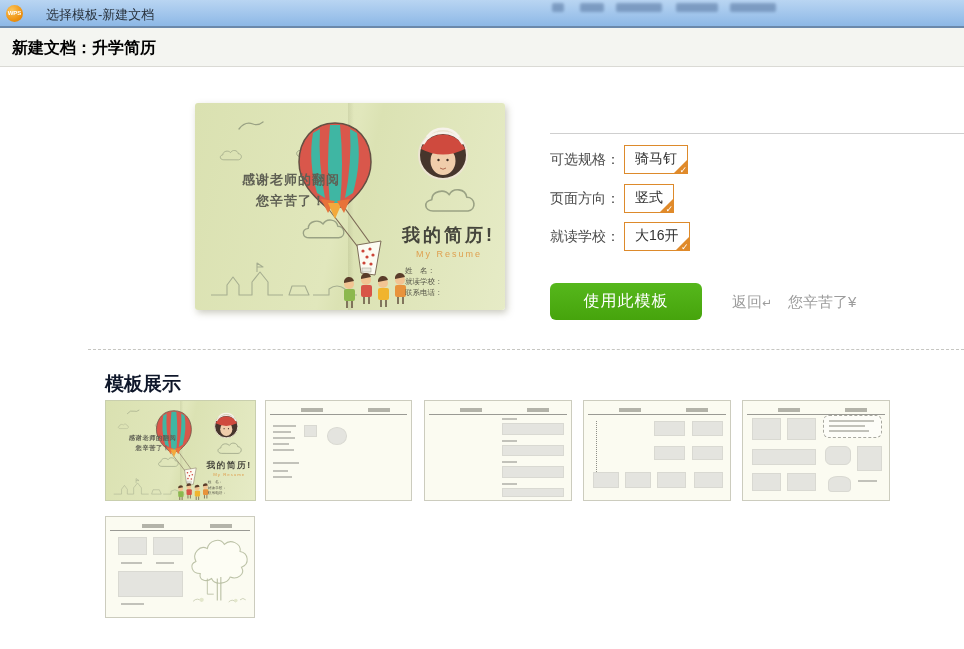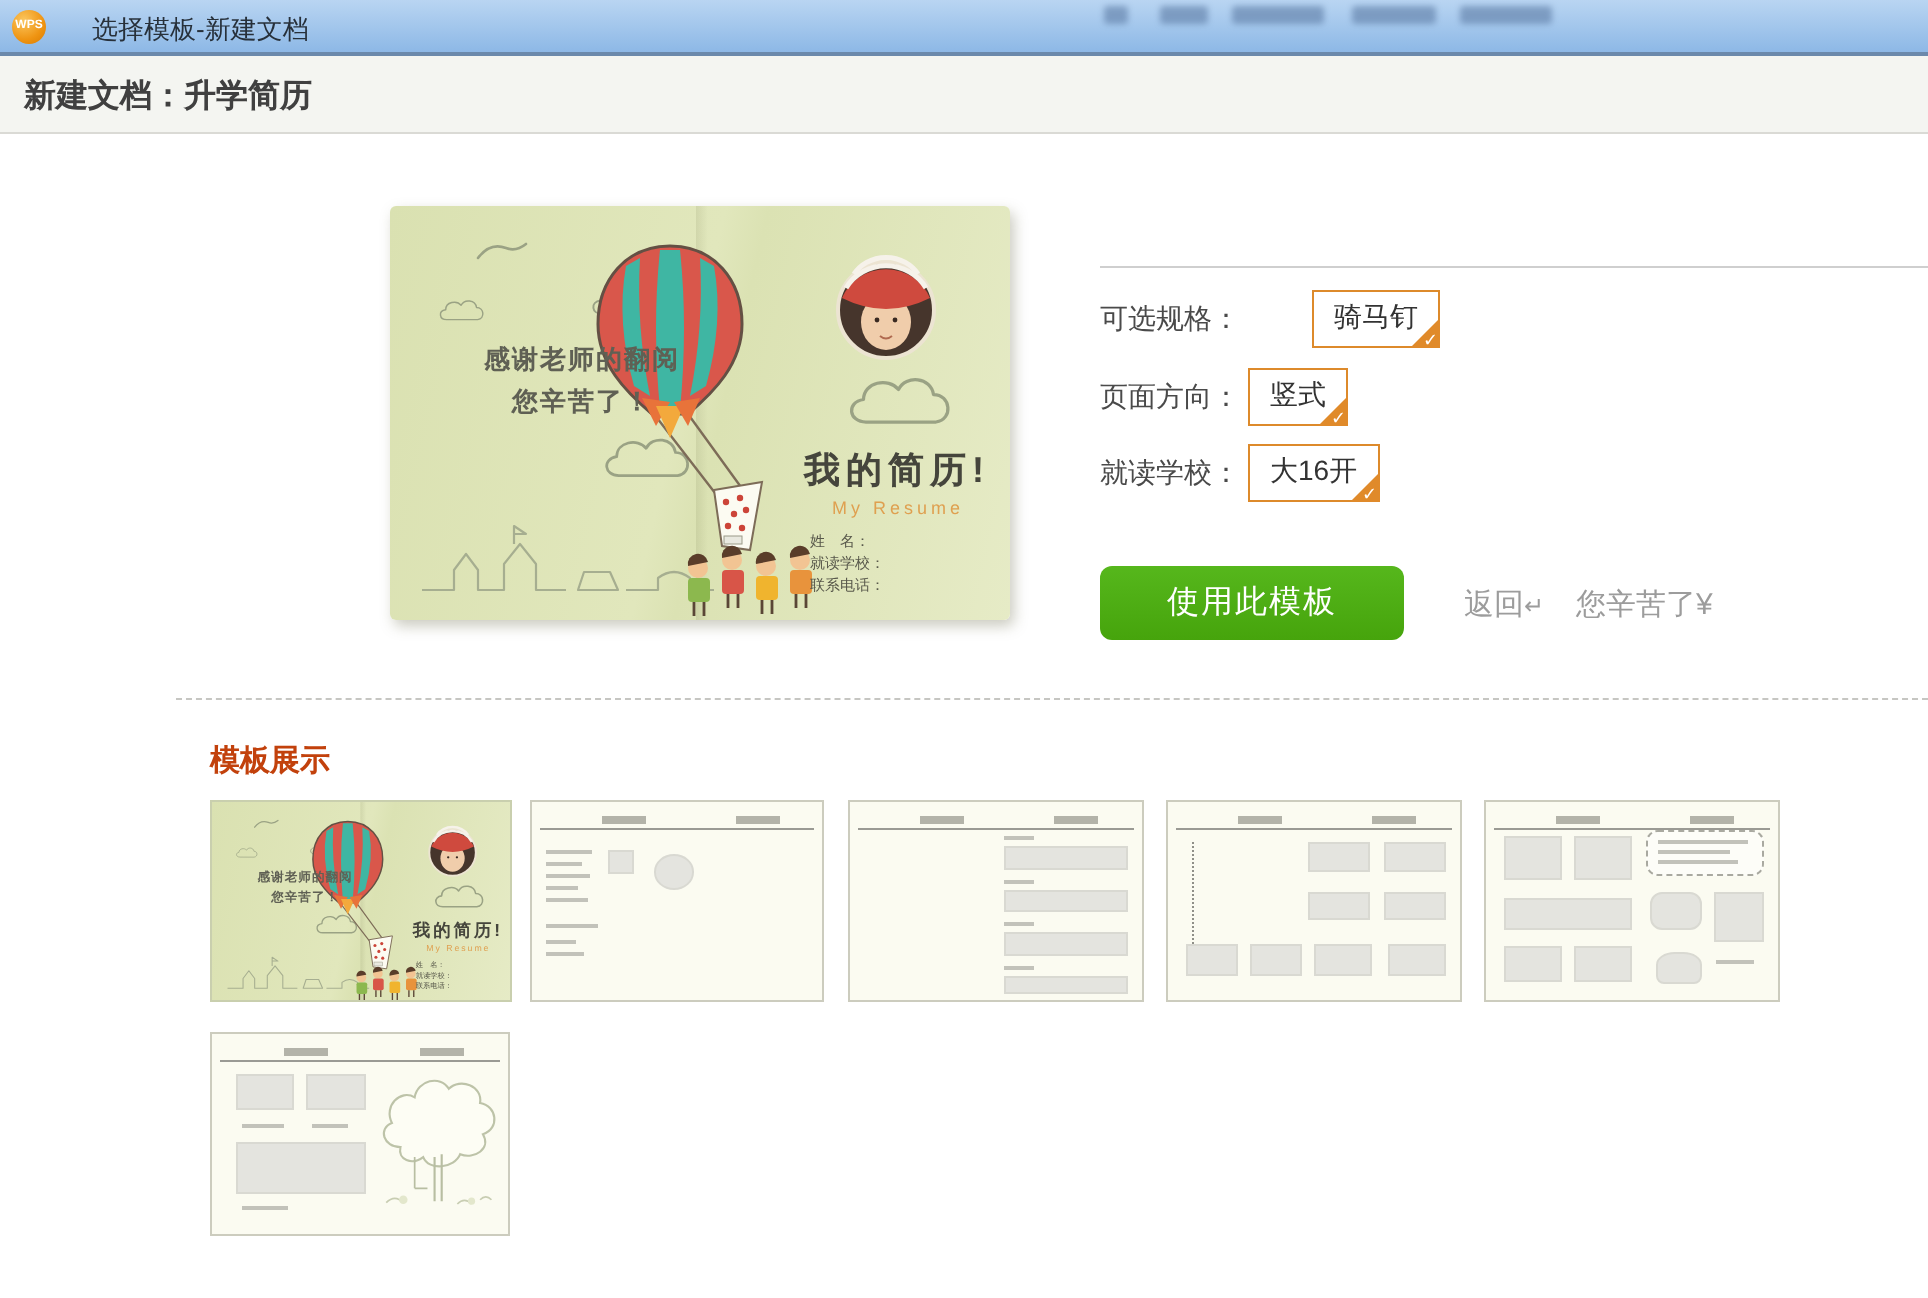--- a/index.html
+++ b/index.html
@@ -13,58 +13,58 @@
     background:radial-gradient(circle at 35% 30%,#fbc65e,#ef9412 60%,#d97a00);
     color:#fff; font-size:6px; font-weight:bold; text-align:center; line-height:17px; }
   .titlebar-title { position:absolute; left:30px; top:6px; font-size:13px; color:#27303a;margin-left:16px; }
   .ghost { position:absolute; top:3px; height:9px; background:#55749e; opacity:.55; border-radius:2px; filter:blur(1.5px); }
   .g1{left:552px;width:12px;} .g2{left:580px;width:24px;} .g3{left:616px;width:46px;}
   .g4{left:676px;width:42px;} .g5{left:730px;width:46px;}
 
   
   .page-header { position:absolute; left:0; top:28px; width:964px; height:39px;
     background:#f4f5f1; border-bottom:1px solid #dadad5; }
-  .page-header-title { position:absolute; left:12px; top:10px; font-size:16px; font-weight:bold; color:#404040; }
+  .page-header-title { position:absolute; left:12px; top:10px; font-size:16px; font-weight:bold; color:#000000; }
 
   
   .cover { position:relative; width:310px; height:207px;
     background:linear-gradient(103deg,#dae1b1 0%,#e1e7bc 47%,#dbe2b3 53%,#e6ebc6 100%); }
   .cover::before { content:""; position:absolute; left:49.3%; top:0; bottom:0; width:6px;
     background:linear-gradient(to right,rgba(100,104,60,.13),rgba(255,255,255,0)); }
   .cover svg { position:absolute; left:0; top:0; }
   .c-thanks { position:absolute; left:26px; top:66px; width:140px; text-align:center;
     font-size:13px; font-weight:bold; color:#5f6054; letter-spacing:1px; line-height:21px; }
   .c-title { position:absolute; left:207px; top:120px; font-size:18px; font-weight:bold; color:#45453c; letter-spacing:3px; }
   .c-sub { position:absolute; left:221px; top:146px; font-size:9px; color:#dfa050; letter-spacing:2px; }
   .c-fields { position:absolute; left:210px; top:162px; font-size:7.5px; color:#58584b; line-height:11px; }
 
   .main-preview { position:absolute; left:195px; top:103px; width:310px; height:207px;
     border-radius:3px; overflow:hidden; box-shadow:2px 3px 7px rgba(140,140,115,.45); }
 
   
   .detail-title { position:absolute; left:550px; top:105px; font-size:17px; font-weight:bold; color:#333; }
   .detail-divider { position:absolute; left:550px; top:133px; width:414px; border-top:1px solid #cfcfcf; }
   .opt-row { position:absolute; left:550px; display:flex; align-items:center; }
-  .r1{top:145px;gap:32px;} .r2{top:184px;} .r3{top:222px;}
+  .r1{top:145px;} .r2{top:184px;} .r3{top:222px;}
   .opt-label { font-size:14px; color:#4a4a4a; width:72px; }
   .optbox { position:relative; margin-left:2px; border:1px solid #dd8a2b; background:#fff;
     padding:4px 10px 5px; font-size:14px; color:#333; text-align:center; cursor:pointer; }
   .optbox::after { content:""; position:absolute; right:-1px; bottom:-1px; width:0; height:0;
     border-style:solid; border-width:0 0 15px 15px; border-color:transparent transparent #e08a2a transparent; }
   .optbox .check { position:absolute; right:0; bottom:-2px; z-index:1; color:#fff; font-size:9px; line-height:1; }
   .use-btn { position:absolute; left:550px; top:283px; width:152px; height:37px;
     background:linear-gradient(#56b71c,#46a40c); color:#fff; font-size:16px;
     border:none; border-radius:6px; cursor:pointer; letter-spacing:1px; }
   .side-link { position:absolute; top:293px; font-size:15px; color:#9c9c9c; cursor:pointer; text-decoration:none;margin-left:16px; }
   .back-link { left:716px; } .print-link { left:772px; }
   .ret-arrow { font-size:12px; color:#9c9c9c; }
 
   
   .dashed-sep { position:absolute; left:88px; top:349px; width:876px; border-top:1px dashed #c6c6c2; }
-  .gallery-heading { position:absolute; left:105px; top:371px; font-size:15px; color:#c2410c; font-weight:bold; }
+  .gallery-heading { position:absolute; left:105px; top:371px; font-size:19px; color:#0f172a; font-weight:bold; }
   .tmb { position:absolute; background:#fbfbf1; border:1px solid #ccccbe; cursor:pointer; }
   .t1 { left:105px; top:400px; width:151px; height:101px; overflow:hidden; background:#e0e6bb; border:1px solid #c9cfae; }
   .t1 .cover { transform:scale(.485); transform-origin:0 0; }
   .t2 { left:265px; top:400px; width:147px; height:101px; }
   .t3 { left:424px; top:400px; width:148px; height:101px; }
   .t4 { left:583px; top:400px; width:148px; height:101px; }
   .t5 { left:742px; top:400px; width:148px; height:101px; }
   .t6 { left:105px; top:516px; width:150px; height:102px; }
   .tmb-line { position:absolute; top:13px; left:3%; width:94%; border-top:1px solid #9a9a94; }
   .tmb-label { position:absolute; top:7px; height:4px; width:22px; background:#b3b3a9; }

